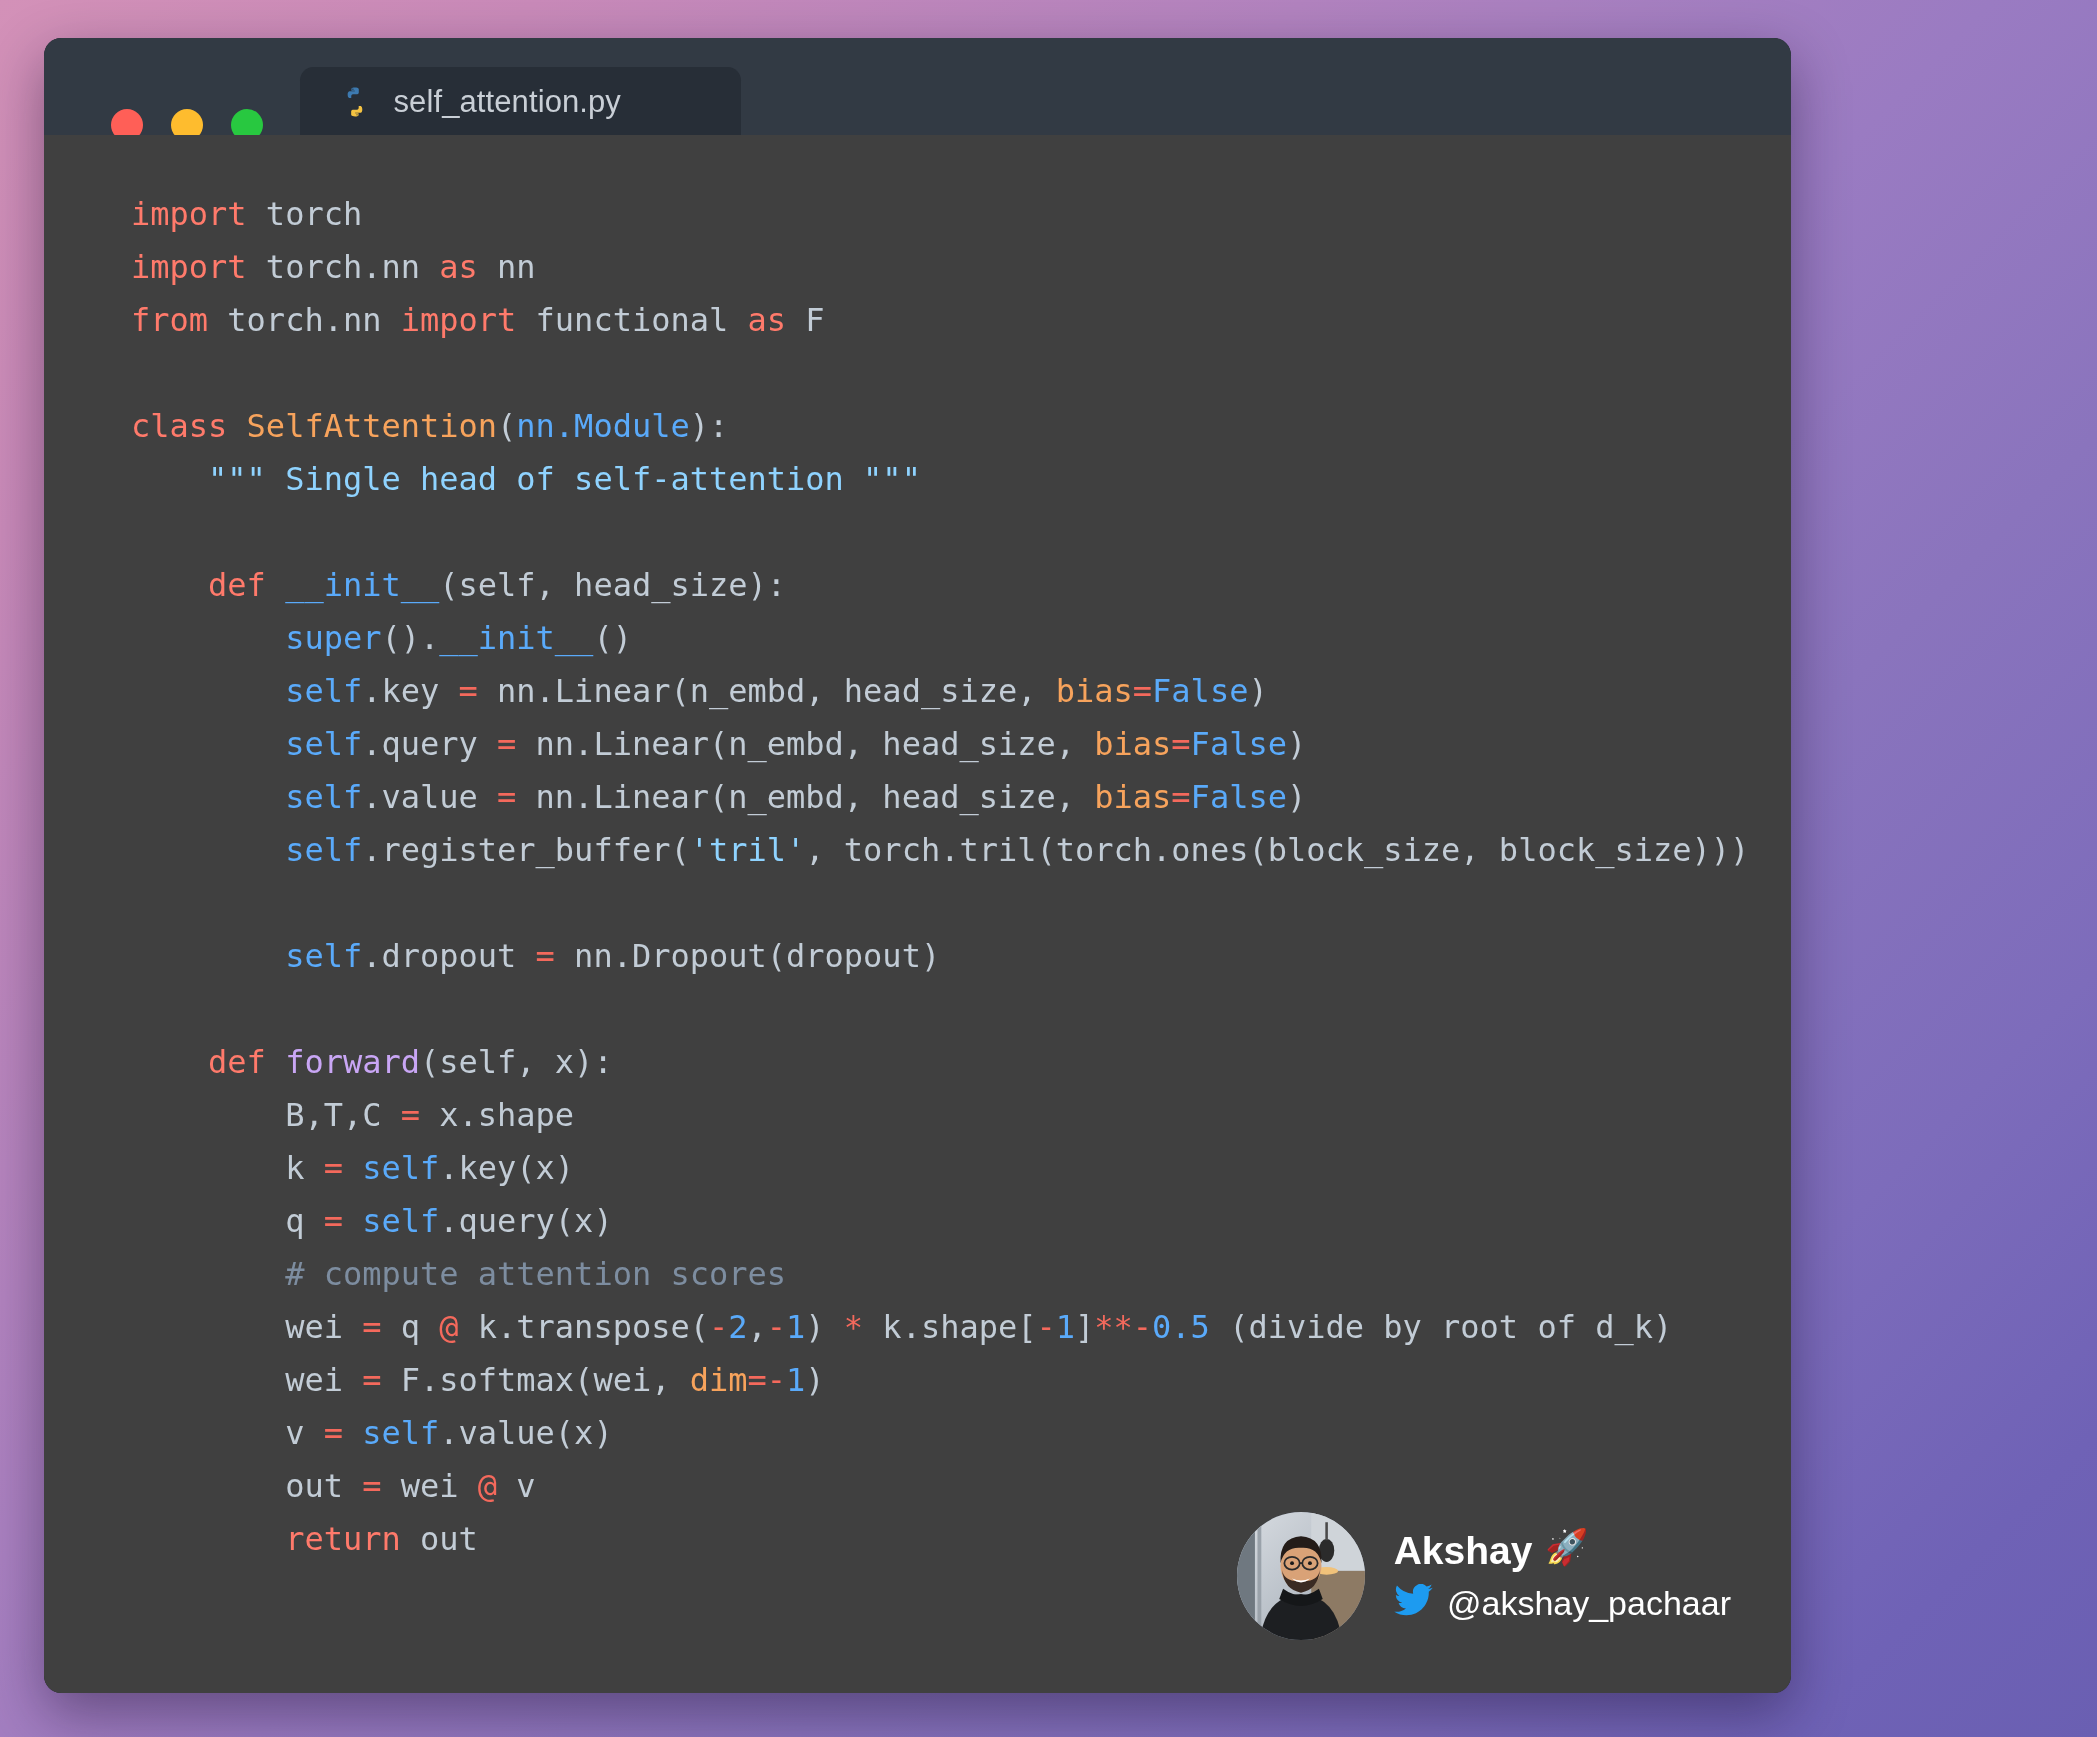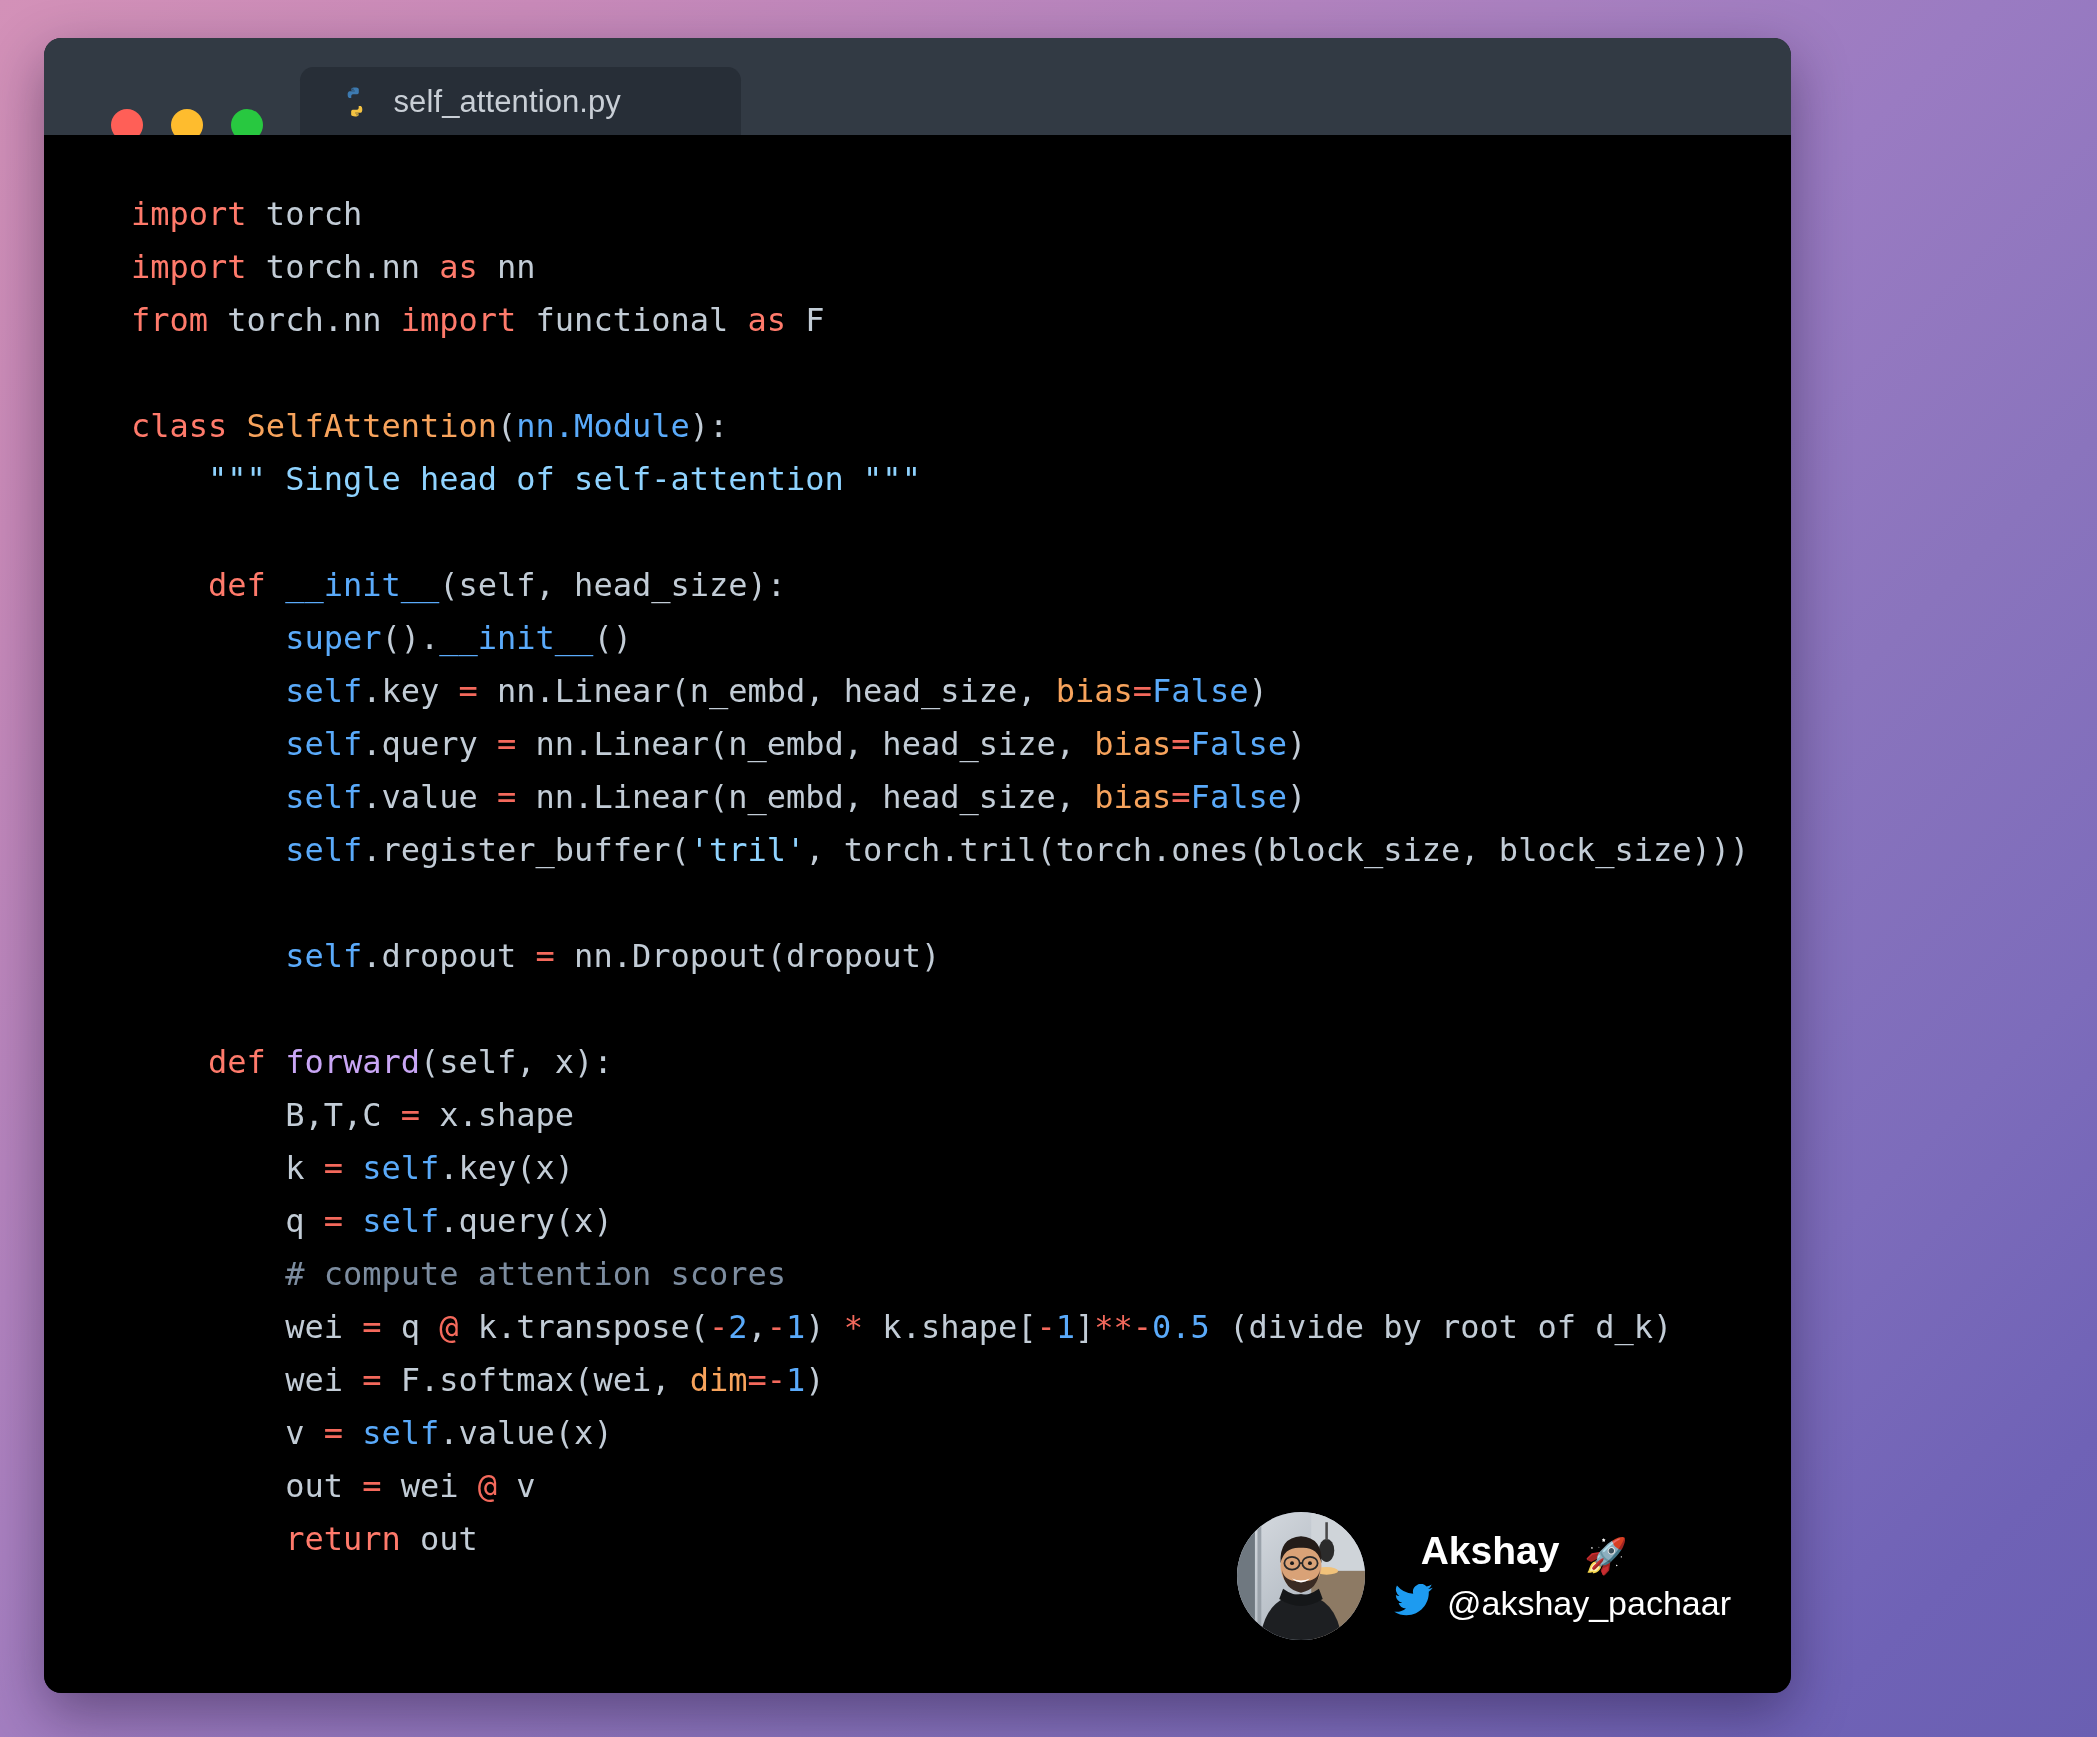--- a/index.html
+++ b/index.html
@@ -77,21 +77,21 @@
     font-size: 31px;
     letter-spacing: 0.1px;
     white-space: nowrap;
   }
   .py-icon { width: 32px; height: 32px; flex: 0 0 auto; display:block; }
 
   
   .code-area {
     flex: 1 1 auto;
     position: relative;
-    background: #000000;
+    background: #404040;
     padding: 53px 0 0 87px;
     overflow: hidden;
   }
 
   pre.code {
     font-family: "DejaVu Sans Mono", monospace;
     font-size: 32px;
     line-height: 53px;
     color: #c2ccd6;
     white-space: pre;
@@ -127,24 +127,23 @@
     background: #3c4656;
     position: relative;
   }
   .avatar svg { display: block; width: 100%; height: 100%; }
   .author-text { display: flex; flex-direction: column; gap: 11.3px; }
   .author-name {
     color: #ffffff;
     font-size: 39px;
     font-weight: bold;
     display: flex;
-    align-items: flex-end;
-    gap: 25px;
+    align-items: flex-start;
+    gap: 13px;
     white-space: nowrap;
-    margin-left: 27px;
   }
   .rocket { font-size: 35px; line-height: 1; }
   .author-handle {
     display: flex;
     align-items: flex-start;
     gap: 14.3px;
     color: #ffffff;
     font-size: 34px;
     white-space: nowrap;
   }

